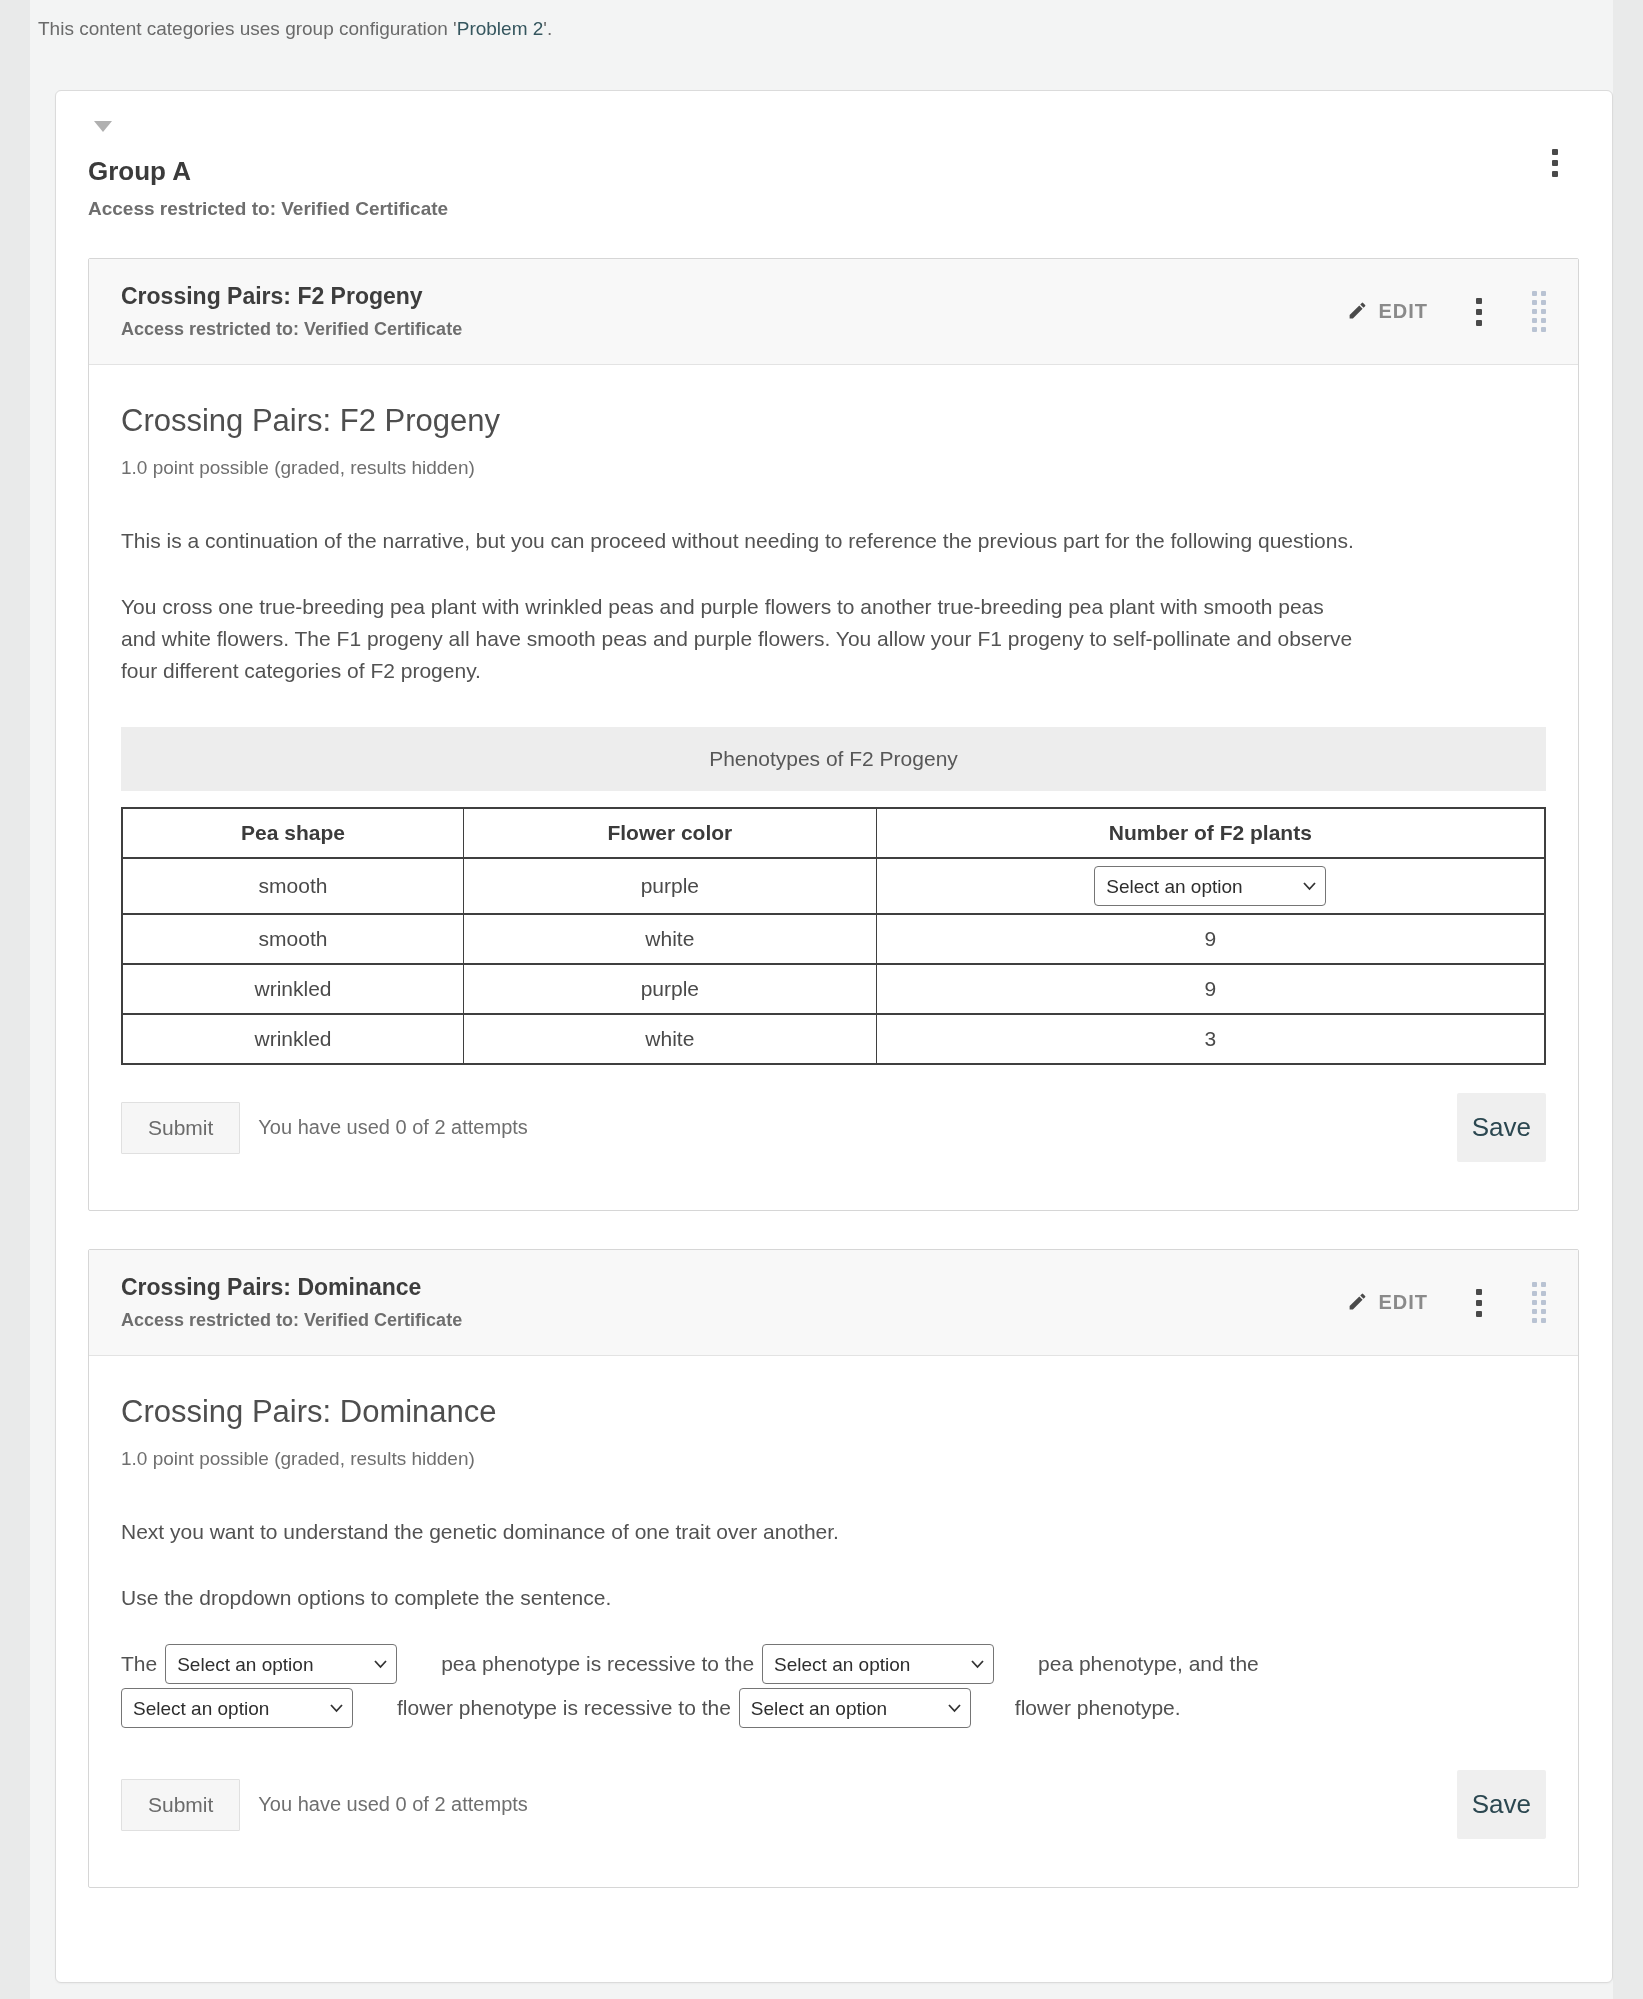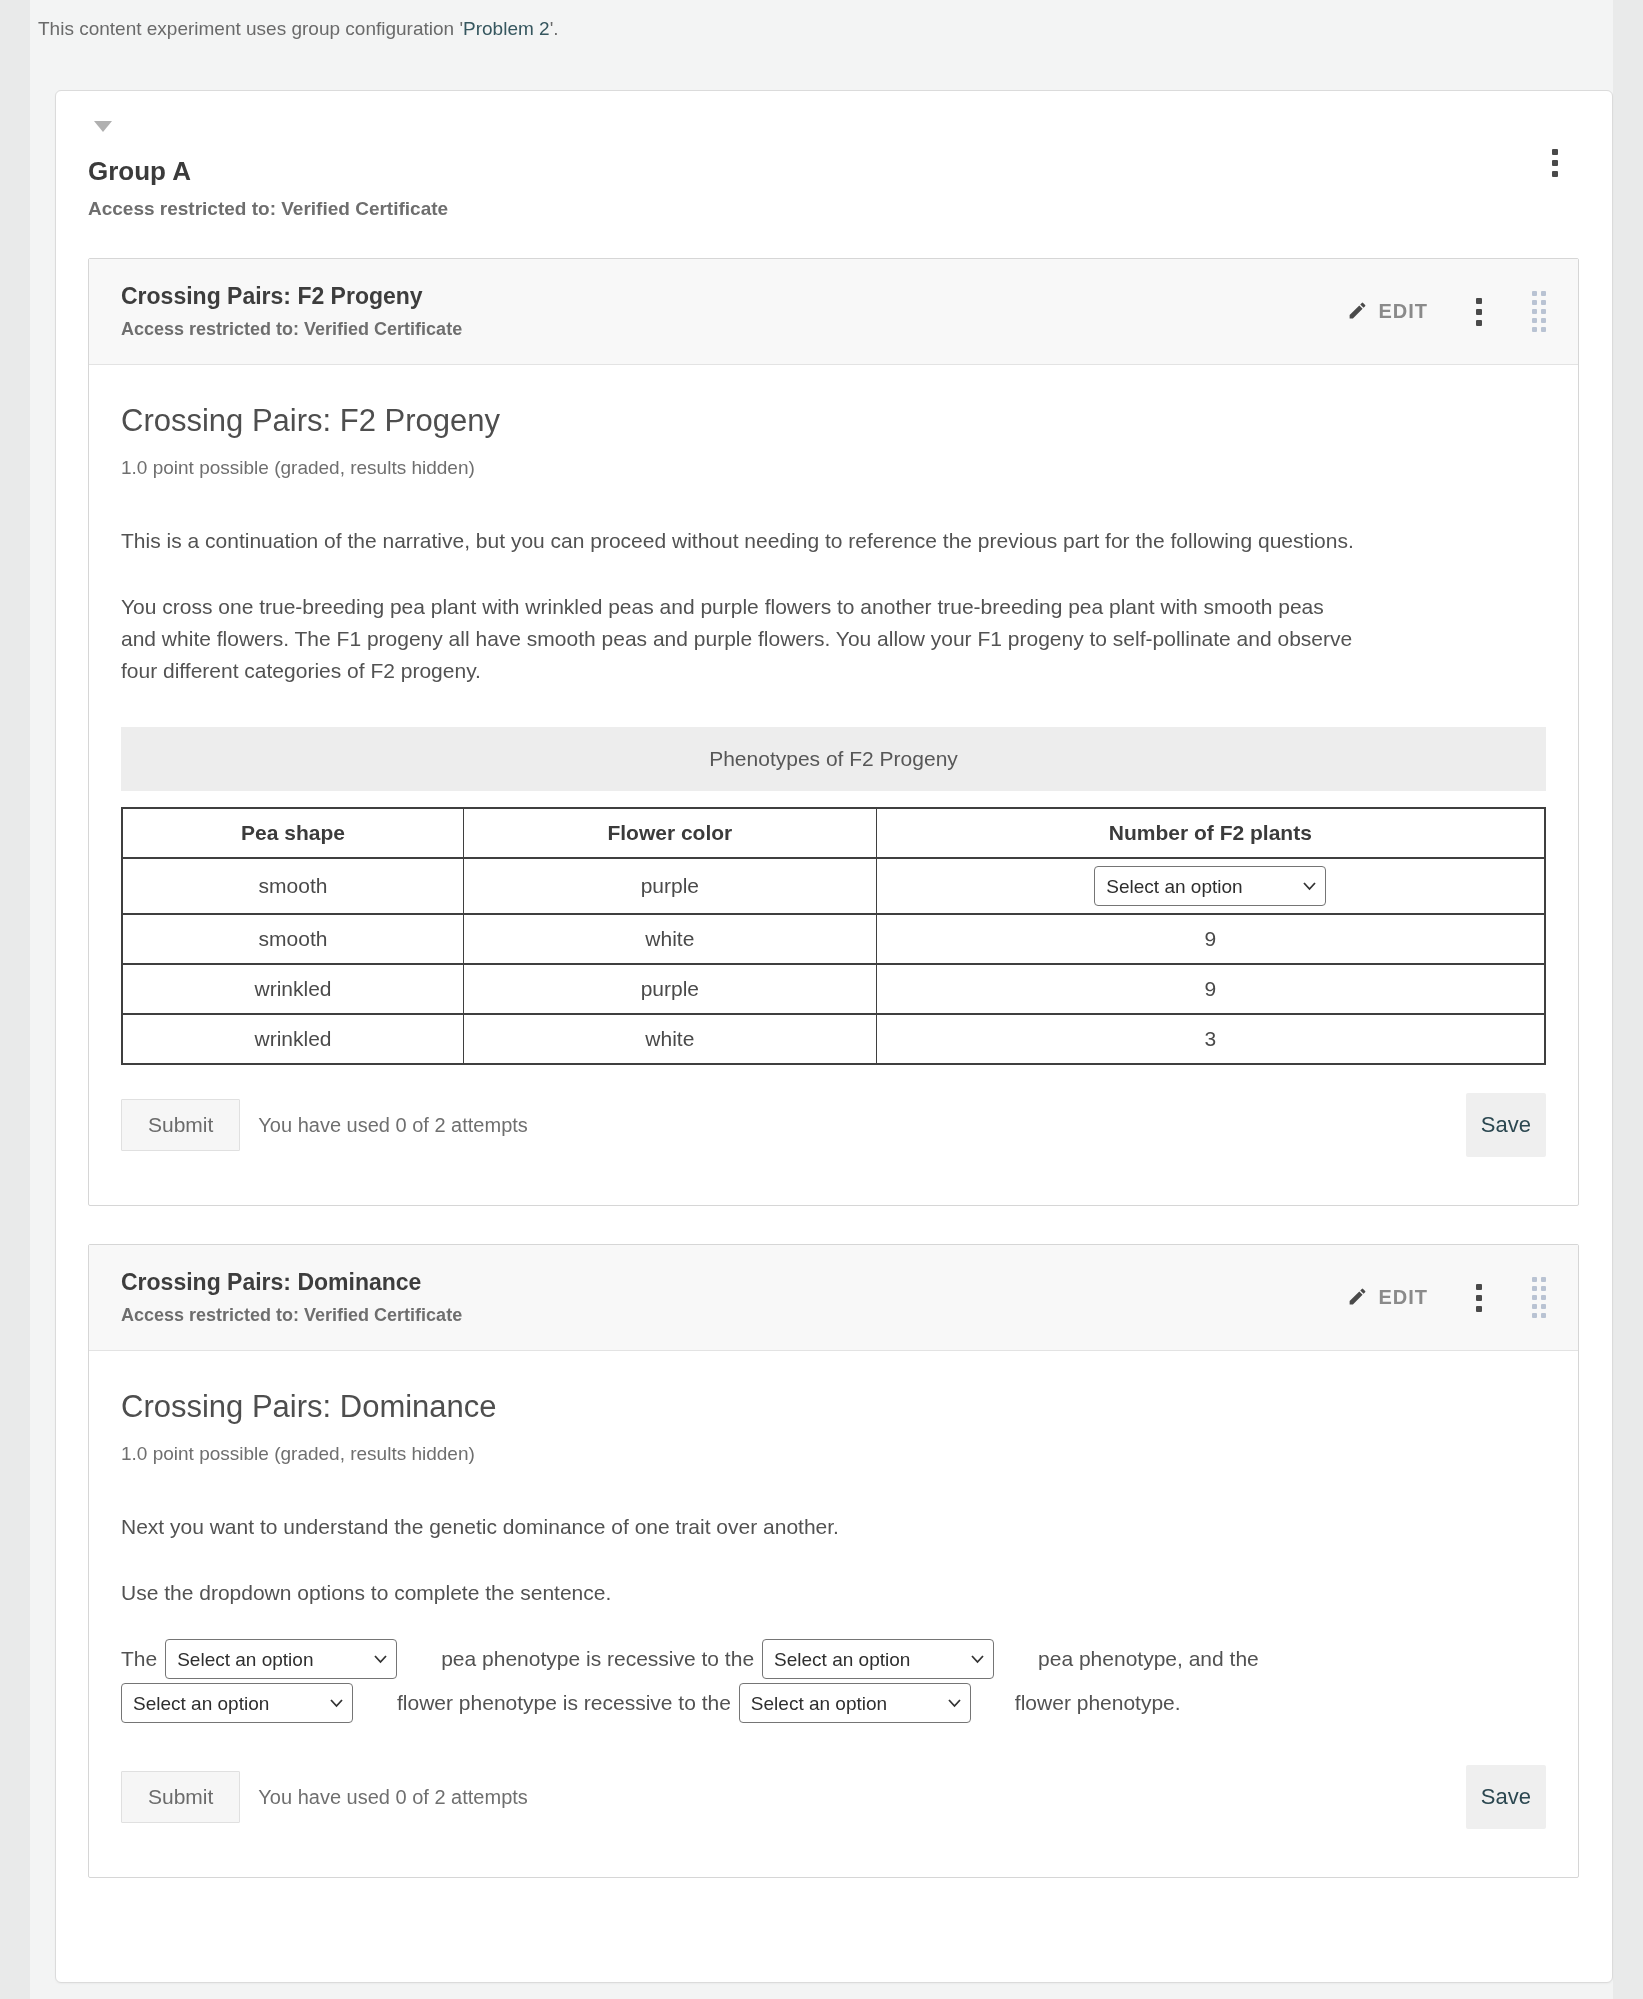--- a/index.html
+++ b/index.html
@@ -79,37 +79,37 @@
   .select-wrap svg.chev { position:absolute; right:10px; top:16px; pointer-events:none; }
 
   .submit-row { margin-top:28px; display:flex; align-items:center; }
   .submit-btn {
     background:#f6f6f6; border:1px solid #e0e0e0; border-radius:1px;
     font-family:inherit; font-size:21px; color:#6b6b6b; padding:13px 26px; cursor:pointer;
   }
   .attempts { margin-left:18px; font-size:20px; color:#6f6f6f; }
   .save-btn {
     margin-left:auto; background:#efefef; border:none; border-radius:2px;
-    font-family:inherit; font-size:22px; color:#2b4750; padding:19px 15px; cursor:pointer;
+    font-family:inherit; font-size:26px; color:#2b4750; padding:19px 15px; cursor:pointer;
   }
 
   .sentence { margin-top:28px; font-size:21px; color:#525252; }
   .sentence-line { display:flex; align-items:center; height:44px; }
   .sentence-line .stext { white-space:pre; }
   .sentence .select-wrap { margin:0 44px 0 8px; }
   .sentence .select-wrap.line-start { margin-left:0; }
 </style>
 </head>
 <body>
 
 <div class="page">
   <div class="gutter left"></div>
   <div class="gutter right"></div>
 
-  <div class="banner"><span>This content experiment uses group configuration '</span><a href="#">Problem 2</a><span>'.</span></div>
+  <div class="banner"><span>This content categories uses group configuration '</span><a href="#">Problem 2</a><span>'.</span></div>
 
   <div class="card">
 
     <span class="collapse-chevron"></span>
 
     <button class="card-kebab" style="background:none;border:none;">
       <span class="kebab-dots">
           <i></i>
           <i></i>
           <i></i>

